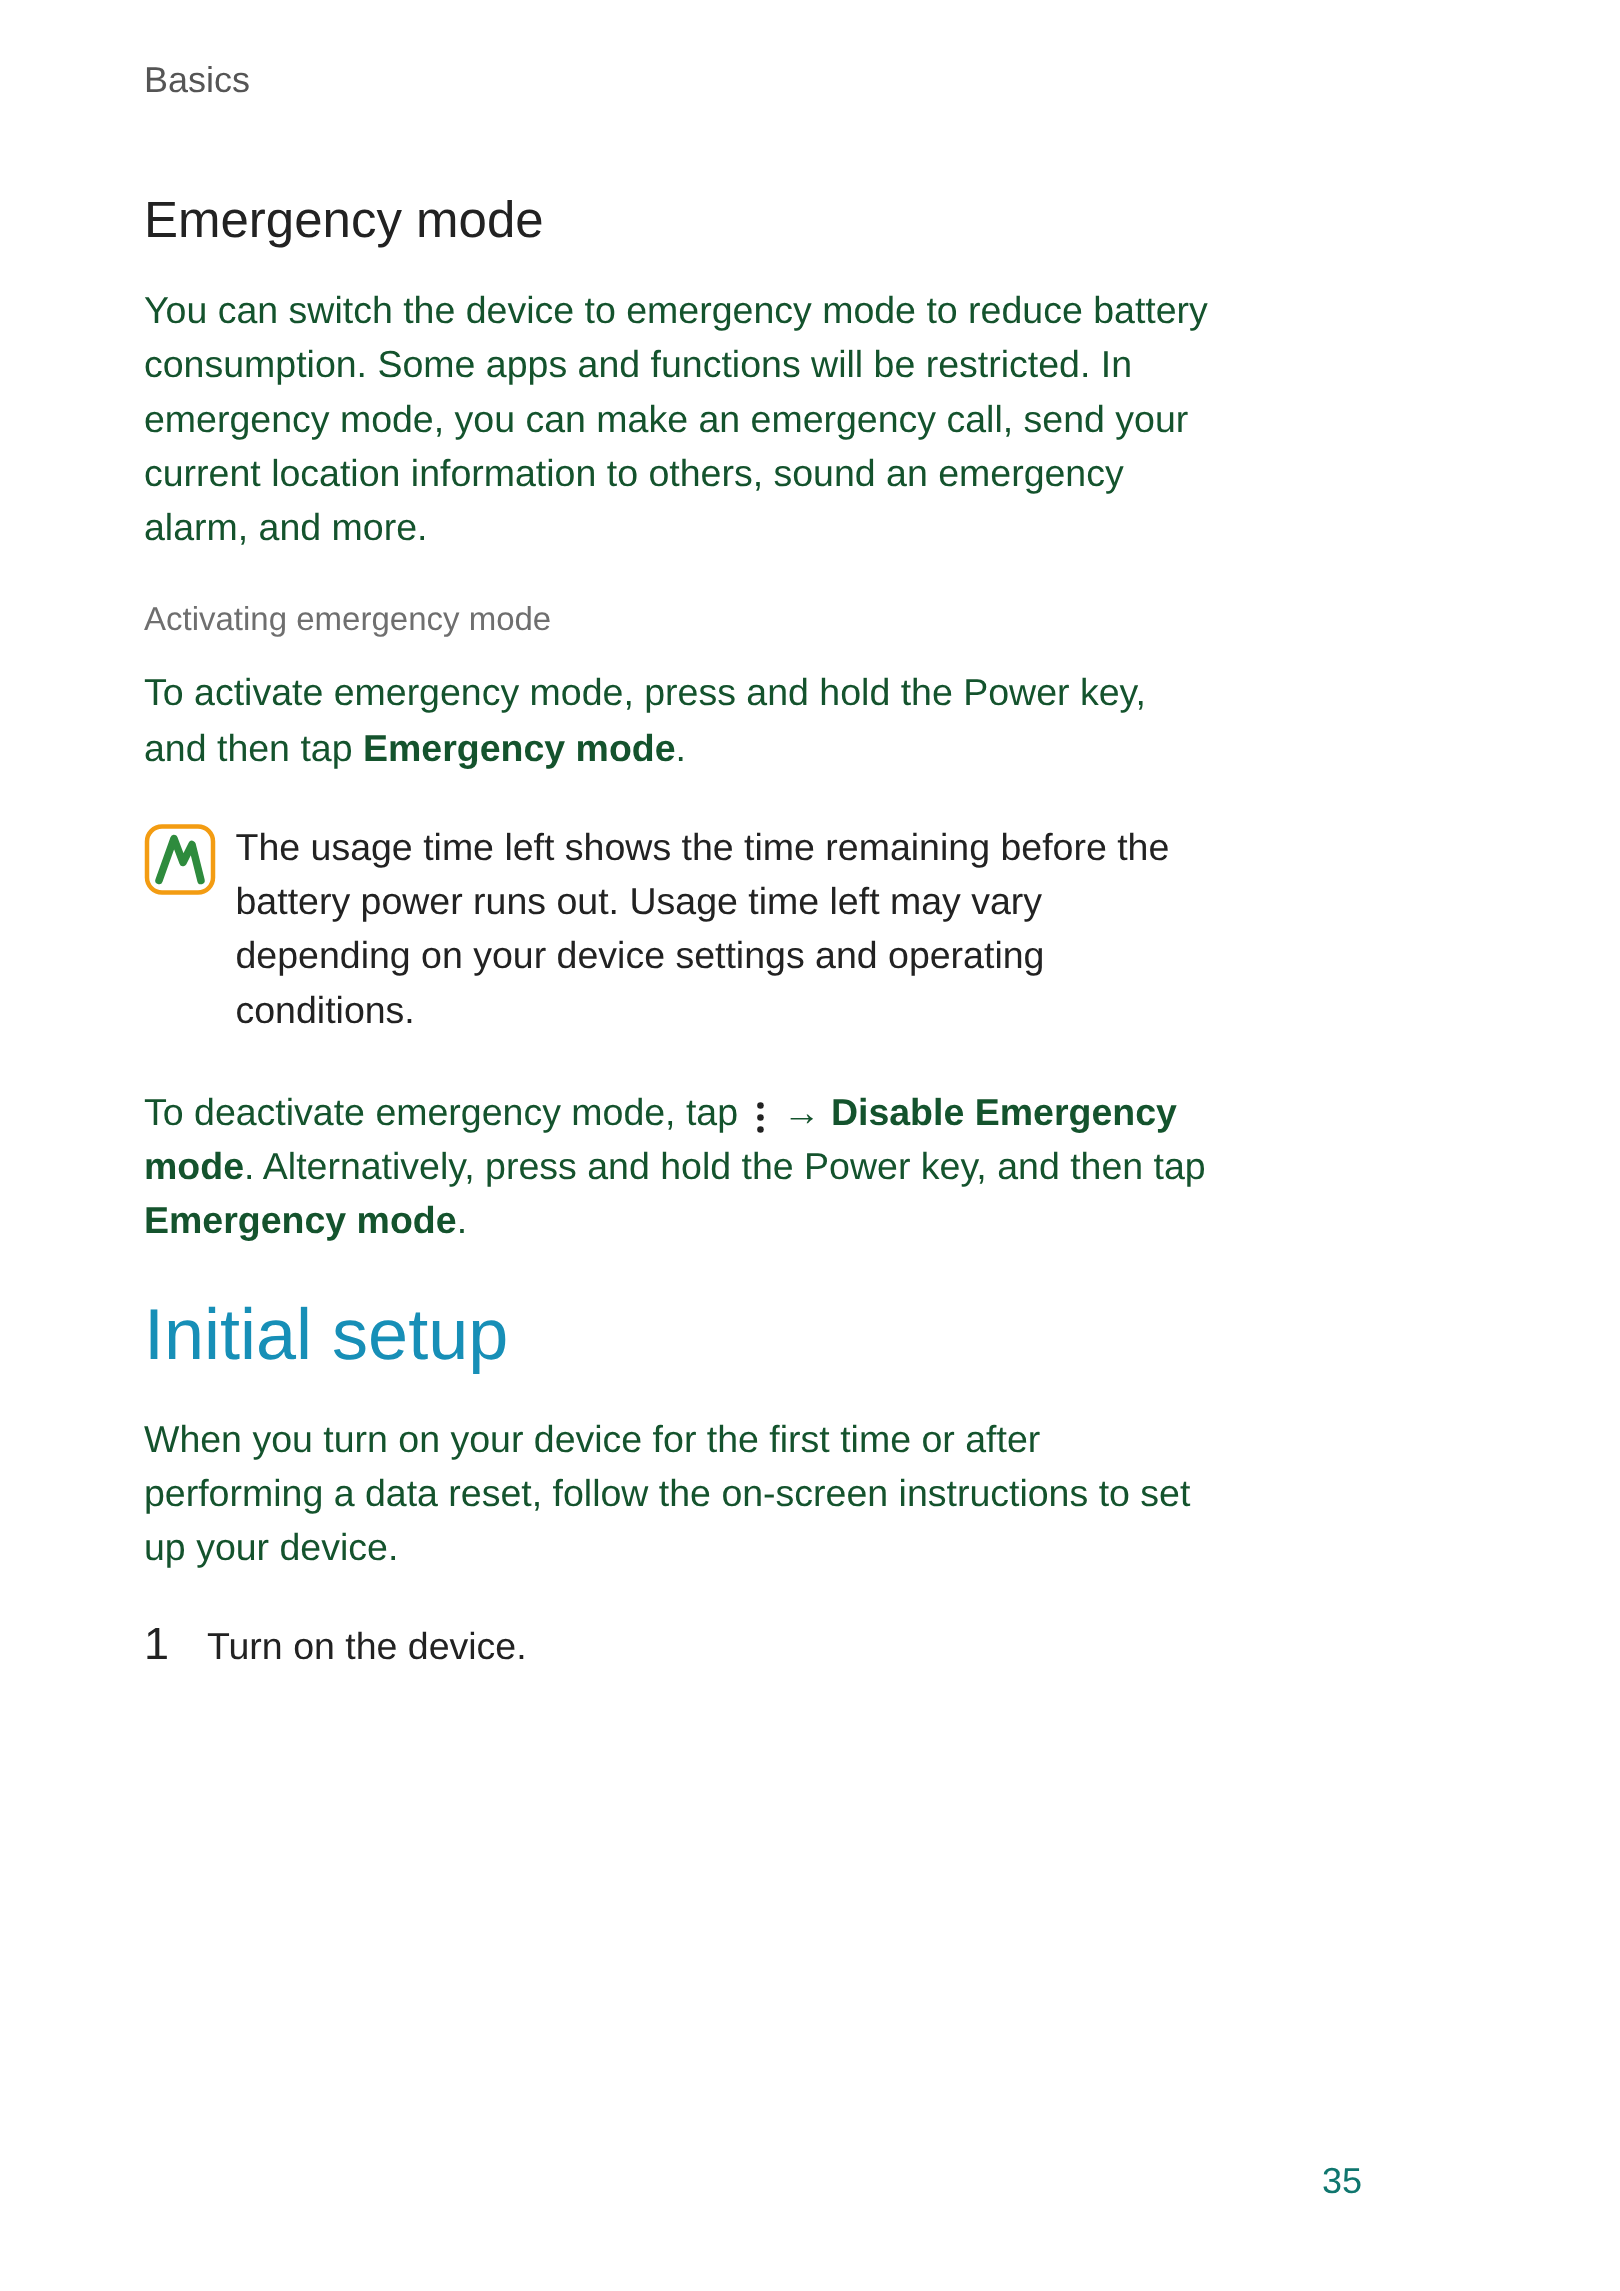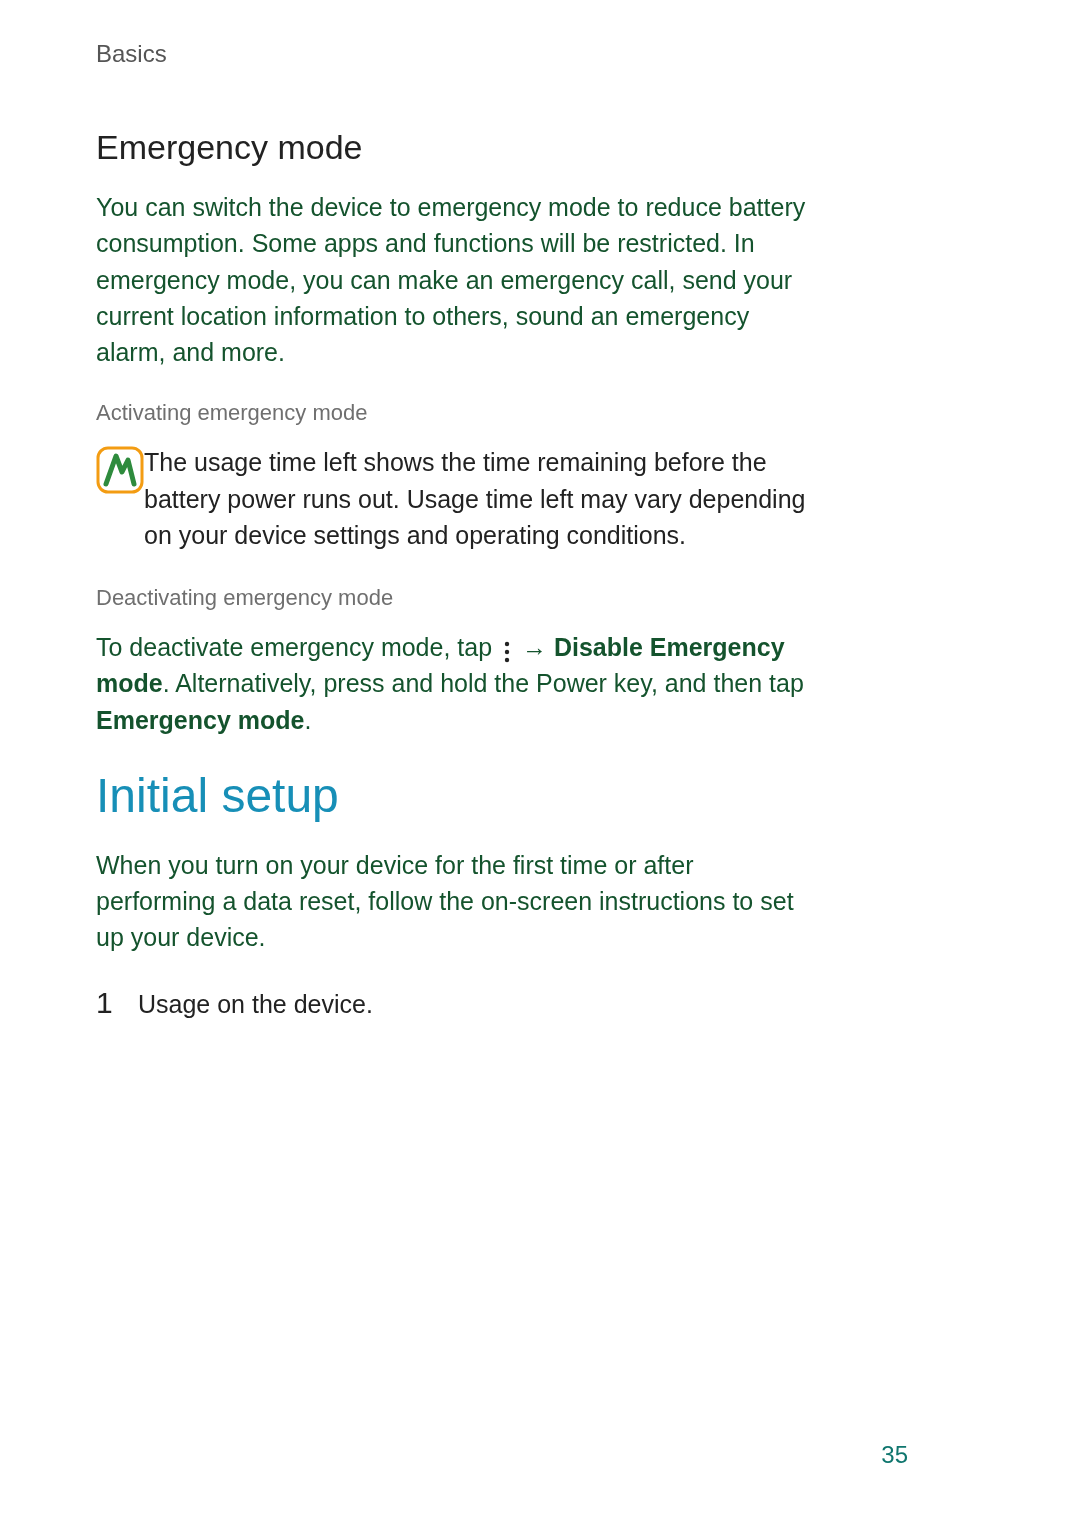--- a/index.html
+++ b/index.html
@@ -35,21 +35,21 @@
   }
   .h3 {
     font-size: 22px;
     color: #6f6f6f;
     font-weight: 400;
     margin-bottom: 18px;
   }
   .note-block {
     display: flex;
     align-items: flex-start;
-    gap: 0;
+    gap: 13px;
     margin-bottom: 32px;
   }
   .note-icon {
     flex: 0 0 48px;
     width: 48px;
     height: 48px;
     margin-top: 2px;
   }
   .note-text {
     font-size: 25px;
@@ -102,43 +102,45 @@
 <body>
 
 <div class="page">
 
   <div class="chapter">Basics</div>
 
   <div class="h2">Emergency mode</div>
   <p class="body-text">You can switch the device to emergency mode to reduce battery consumption. Some apps and functions will be restricted. In emergency mode, you can make an emergency call, send your current location information to others, sound an emergency alarm, and more.</p>
 
   <div class="h3">Activating emergency mode</div>
+  <p class="body-text">
+    <span>To activate emergency mode, press and hold the Power key, and then tap </span><span class="inline-bold">Emergency mode</span><span>.</span>
+  </p>
 
   <div class="note-block">
     <span class="note-icon">
       <svg viewBox="0 0 48 48" width="48" height="48">
         <rect x="2" y="2" width="44" height="44" rx="10" ry="10" fill="none" stroke="#f39c12" stroke-width="3"></rect>
         <path d="M10 38 L20 10 L26 26 L32 14 L38 38" fill="none" stroke="#2e8b3d" stroke-width="5" stroke-linejoin="round" stroke-linecap="round"></path>
       </svg>
     </span>
     <div class="note-text">The usage time left shows the time remaining before the battery power runs out. Usage time left may vary depending on your device settings and operating conditions.</div>
   </div>
 
-  <div class="h3">Deactivating emergency mode</div>
   <p class="body-text">
     <span>To deactivate emergency mode, tap </span><span class="more-icon"><svg viewBox="0 0 16 22" width="16" height="22">
           <circle cx="8" cy="3" r="2.2" fill="#222"></circle>
           <circle cx="8" cy="11" r="2.2" fill="#222"></circle>
           <circle cx="8" cy="19" r="2.2" fill="#222"></circle>
         </svg></span><span> → </span><span class="inline-bold">Disable Emergency mode</span><span>. Alternatively, press and hold the Power key, and then tap </span><span class="inline-bold">Emergency mode</span><span>.</span>
   </p>
 
   <div class="h1">Initial setup</div>
   <p class="body-text">When you turn on your device for the first time or after performing a data reset, follow the on-screen instructions to set up your device.</p>
 
 
   <div class="step-row">
     <div class="step-num">1</div>
-    <div class="step-text">Usage on the device.</div>
+    <div class="step-text">Turn on the device.</div>
   </div>
 
   <div class="page-number">35</div>
 </div>
 
 </body></html>

